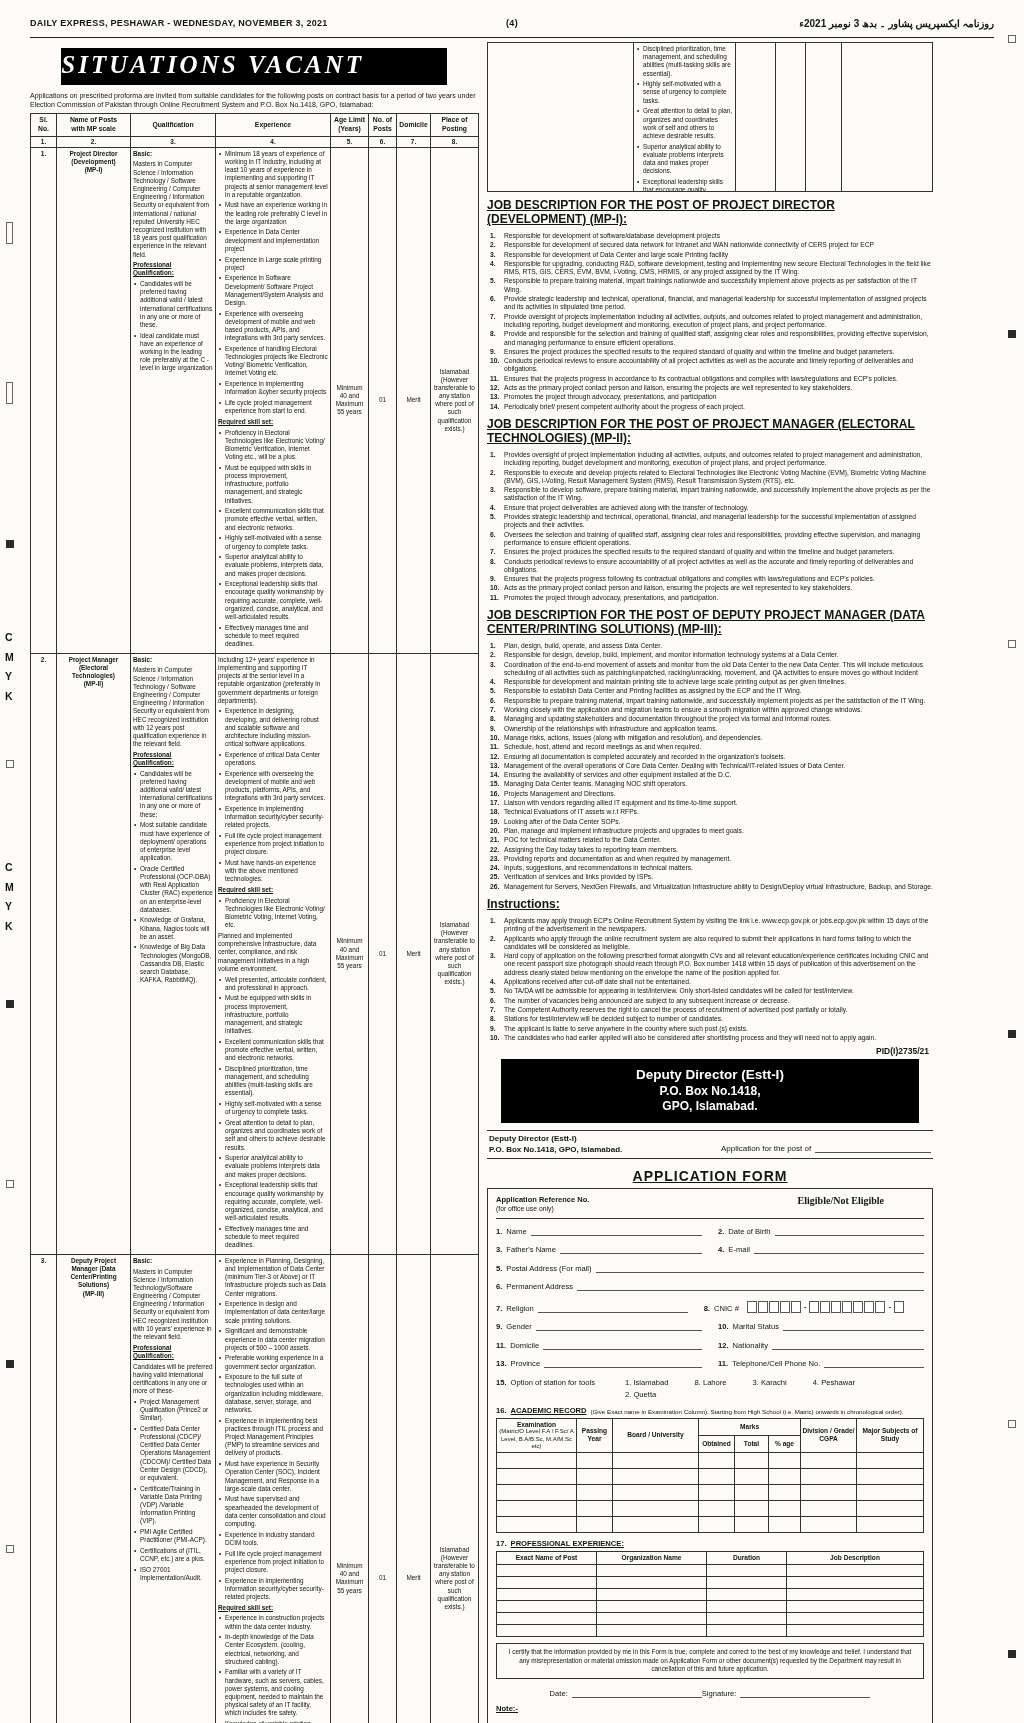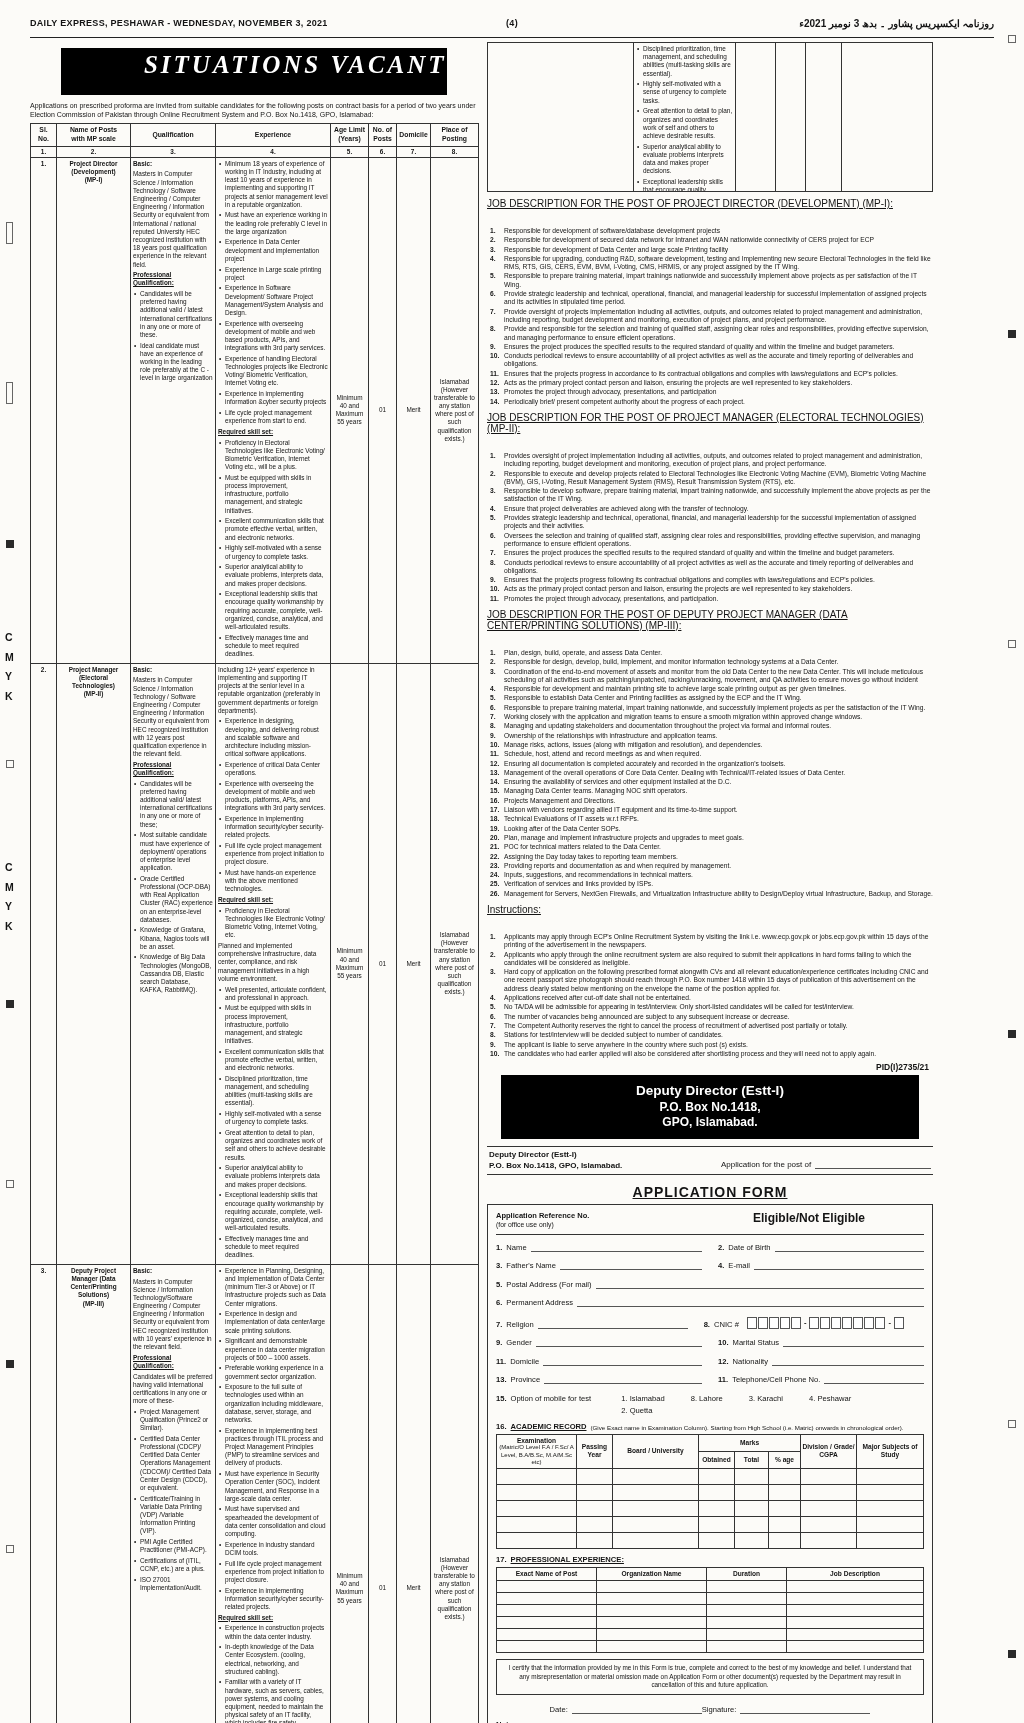--- a/index.html
+++ b/index.html
@@ -7,21 +7,21 @@
 .page{position:relative;width:1024px;height:1723px;background:#fcfbf8;overflow:hidden;margin:0 auto;}
 
 .masthead{position:absolute;top:16px;left:30px;right:30px;height:22px;border-bottom:1.5px solid #222;font-size:9px;font-weight:bold;letter-spacing:.3px;}
 .mh-left{position:absolute;left:0;top:2px;}
 .mh-center{position:absolute;left:50%;transform:translateX(-50%);top:2px;}
 .mh-right{position:absolute;right:0;top:2px;direction:rtl;font-size:10px;}
 
 .col-left{position:absolute;top:46px;left:30px;width:448px;}
 .col-right{position:absolute;top:42px;left:487px;width:446px;}
 
-.banner{width:86%;margin:2px auto 6px;background:#000;color:#fff;text-align:right;font-family:"Liberation Serif",serif;font-weight:bold;font-style:italic;font-size:25px;letter-spacing:3px;padding:3px 0 16px;}
+.banner{width:86%;margin:2px auto 6px;background:#000;color:#fff;text-align:left;font-family:"Liberation Serif",serif;font-weight:bold;font-style:italic;font-size:25px;letter-spacing:3px;padding:3px 0 6px;}
 .intro{font-size:7px;line-height:1.3;margin-bottom:4px;}
 
 table.jobs{border-collapse:collapse;table-layout:fixed;width:448px;}
 .jobs th,.jobs td{border:1px solid #333;vertical-align:top;padding:2px;font-size:6.4px;line-height:1.28;word-wrap:break-word;}
 .jobs thead th{font-weight:bold;text-align:center;font-size:6.8px;vertical-align:middle;white-space:pre-line;padding:2px 1px;background:#fcfbf8;}
 .jobs .numrow td{text-align:center;font-weight:bold;padding:1px;}
 .c-sl{text-align:center;font-weight:bold;}
 .c-name{font-weight:bold;text-align:center;white-space:pre-line;font-size:6.6px;}
 .c-mid{text-align:center;vertical-align:middle !important;}
 .r1{height:428px;}.r2{height:468px;}.r3{height:648px;}
@@ -29,41 +29,41 @@
 .blk-h{font-weight:bold;}
 .blk-hu{font-weight:bold;text-decoration:underline;}
 .blk-b{position:relative;padding-left:7px;}
 .blk-b::before{content:"\2022";position:absolute;left:1px;top:0;}
 
 .cont-table{display:grid;grid-template-columns:146px 102px 40px 30px 36px 1fr;border:1px solid #333;height:150px;}
 .cont-cell{border-right:1px solid #333;padding:2px;font-size:6.4px;line-height:1.28;overflow:hidden;}
 .cont-cell:last-child{border-right:none;}
 
 .jd{margin-top:6px;}
-.jd-heading{font-size:10px;font-weight:normal;text-decoration:underline;margin-bottom:18px;}
+.jd-heading{font-size:12px;font-weight:bold;text-decoration:underline;margin-bottom:6px;}
 .numlist{counter-reset:n;}
 .numlist>div{counter-increment:n;position:relative;padding-left:17px;font-size:6.7px;line-height:1.24;margin-bottom:1px;}
 .numlist>div::before{content:counter(n) ".";position:absolute;left:3px;font-weight:bold;}
 .pid{text-align:right;font-weight:bold;font-size:8.5px;margin:4px 4px 2px 0;}
 
 .contact-box{background:#000;color:#fff;text-align:center;margin:3px 14px;padding:8px 4px 9px;}
 .contact-box .l1{font-size:13.5px;font-weight:bold;margin-bottom:2px;}
 .contact-box .l2,.contact-box .l3{font-size:12px;font-weight:bold;line-height:1.25;}
 
 .addr-row{display:flex;border-top:1px solid #333;border-bottom:1px solid #333;margin-top:7px;align-items:stretch;}
 .addr-left{width:52%;padding:3px 2px;font-size:8px;font-weight:bold;line-height:1.3;}
 .addr-right{flex:1;display:flex;align-items:flex-end;font-size:8px;padding:3px 2px 5px;}
 .addr-right .f-line{margin-left:4px;}
 
 .form-title{text-align:center;font-size:14px;font-weight:bold;text-decoration:underline;letter-spacing:1px;margin:9px 0 4px;}
 .form-box{border:1px solid #333;padding:6px 8px 5px;}
 .ref-row{display:flex;justify-content:space-between;border-bottom:1px solid #333;padding-bottom:4px;margin-bottom:8px;}
 .ref-left{font-size:7.5px;font-weight:bold;line-height:1.3;}
 .ref-left .sub{font-weight:normal;font-size:6.8px;}
-.ref-right{font-size:12px;font-weight:bold;align-self:flex-start;margin-right:59px;}
+.ref-right{font-size:10px;font-weight:bold;align-self:flex-start;margin-right:40px;font-family:Liberation Serif, serif;}
 .field-row{display:flex;gap:16px;margin-bottom:9.5px;align-items:flex-end;font-size:7.6px;}
 .field{display:flex;align-items:flex-end;flex:1;}
 .field.w2{flex:1.15;}
 .f-no{font-weight:bold;margin-right:4px;}
 .f-label{margin-right:4px;white-space:nowrap;}
 .f-line{flex:1;border-bottom:1px solid #555;height:9px;min-width:24px;}
 .bold-ul{font-weight:bold;text-decoration:underline;}
 .f-note{font-size:6.2px;margin-left:4px;align-self:flex-end;}
 .cnic{display:flex;align-items:center;gap:1px;margin-left:4px;}
 .cnic .bx{width:10px;height:12px;border:1px solid #555;background:#fff;}
@@ -545,21 +545,21 @@
         <div class="field">
           <span class="f-no">11.</span>
           <span class="f-label">Telephone/Cell Phone No.</span>
           <span class="f-line"></span>
         </div>
       </div>
 
       <div class="field-row" style="margin-bottom:4px;">
         <div class="field" style="align-items:flex-start;">
           <span class="f-no">15.</span>
-          <span class="f-label" style="margin-right:30px;">Option of mobile for test</span>
+          <span class="f-label" style="margin-right:30px;">Option of station for tools</span>
           <span class="opts">
               <span class="opt">1. Islamabad</span>
               <span class="opt">8. Lahore</span>
               <span class="opt">3. Karachi</span>
               <span class="opt">4. Peshawar</span>
               <span class="opt">2. Quetta</span>
             </span>
         </div>
       </div>
 

